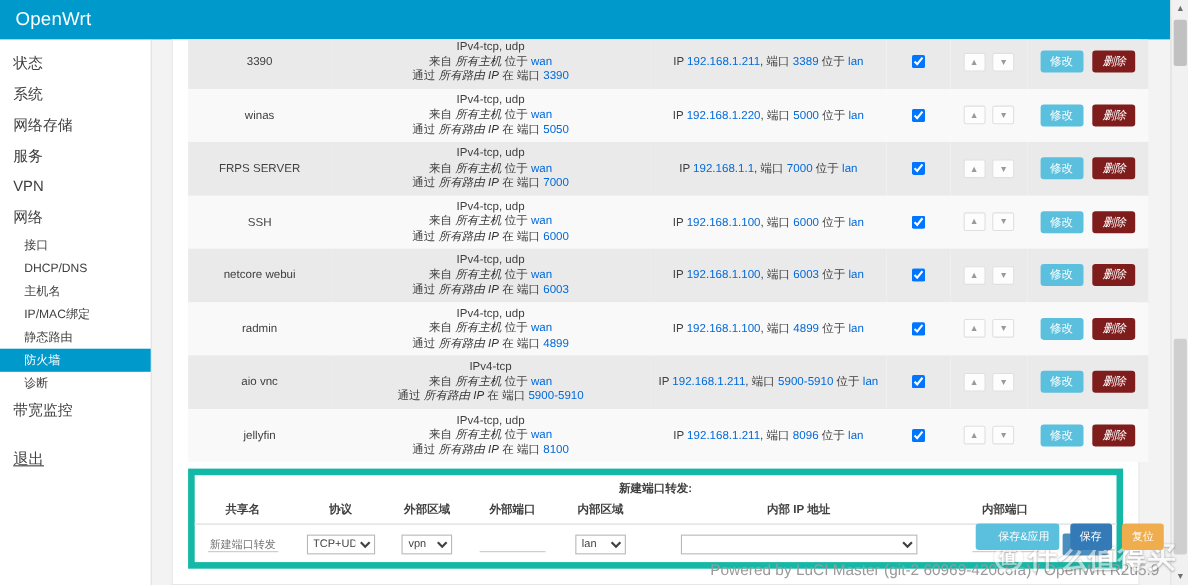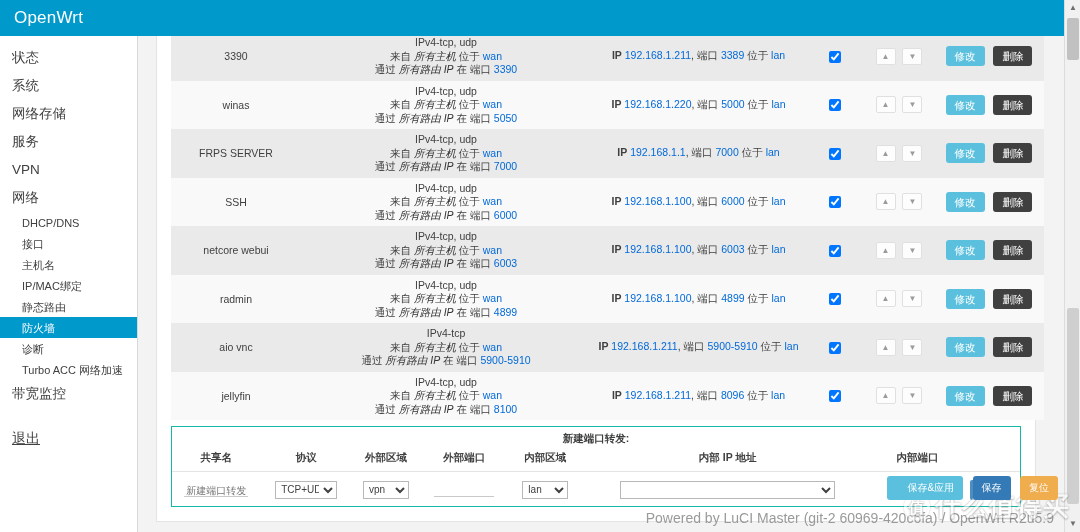--- a/index.html
+++ b/index.html
@@ -104,21 +104,21 @@
   td.c-name  { width: 130px; text-align: center; }
   td.c-match { width: 290px; text-align: center; line-height: 13.5px; }
   td.c-fwd   { width: 215px; text-align: center; }
   td.c-en    { width: 58px;  text-align: center; }
   td.c-sort  { width: 70px;  text-align: center; }
   td.c-act   { width: 110px; text-align: center; }
 
   .em { color: #0069d9; }
   .em-dark { font-style: italic; color: #333; }
   .proto { color: #404040; }
-  .bold { font-weight: bold; }
+  .bold { font-weight: normal; }
 
   input.chk {
     width: 12px; height: 12px; margin: 0; vertical-align: middle;
   }
   .sortbtn {
     display: inline-block;
     width: 20px; height: 17px;
     background: #fdfdfd;
     border: 1px solid #e0e0e0;
     border-radius: 2px;
@@ -135,26 +135,26 @@
     border: none; border-radius: 3px;
     color: #fff;
     font-size: 10.5px;
     padding: 4px 9px;
     margin: 0 3px;
     cursor: pointer;
     line-height: 12px;
     font-family: "Liberation Sans", sans-serif;
   }
   .btn-edit   { background: #5bc0de; }
-  .btn-delete { background: #404040; }
+  .btn-delete { background: #7f1d1d; font-style: italic; }
 
   
   .newfwd {
     margin-top: 6px;
-    border: 1px solid #14b8a6;
+    border: 6px solid #14b8a6;
     background: #ffffff;
   }
   .newfwd-title {
     text-align: center;
     font-size: 10.5px;
     font-weight: bold;
     color: #404040;
     padding: 5px 0 3px 0;
   }
   table.nf {
@@ -313,28 +313,27 @@
 
   <div class="sidebar">
     <div class="nav-top">
       <div class="nav-item">状态</div>
       <div class="nav-item">系统</div>
       <div class="nav-item">网络存储</div>
       <div class="nav-item">服务</div>
       <div class="nav-item">VPN</div>
       <div class="nav-item active-parent">网络</div>
 
+      <div class="nav-sub">接口</div>
       <div class="nav-sub">DHCP/DNS</div>
-      <div class="nav-sub">接口</div>
       <div class="nav-sub">主机名</div>
       <div class="nav-sub">IP/MAC绑定</div>
       <div class="nav-sub">静态路由</div>
       <div class="nav-sub selected">防火墙</div>
       <div class="nav-sub">诊断</div>
-      <div class="nav-sub">Turbo ACC 网络加速</div>
 
       <div class="nav-item">带宽监控</div>
       <div class="nav-logout">退出</div>
     </div>
   </div>
 
   <div class="content">
     <div class="panel">
 
       <table class="fwd">

